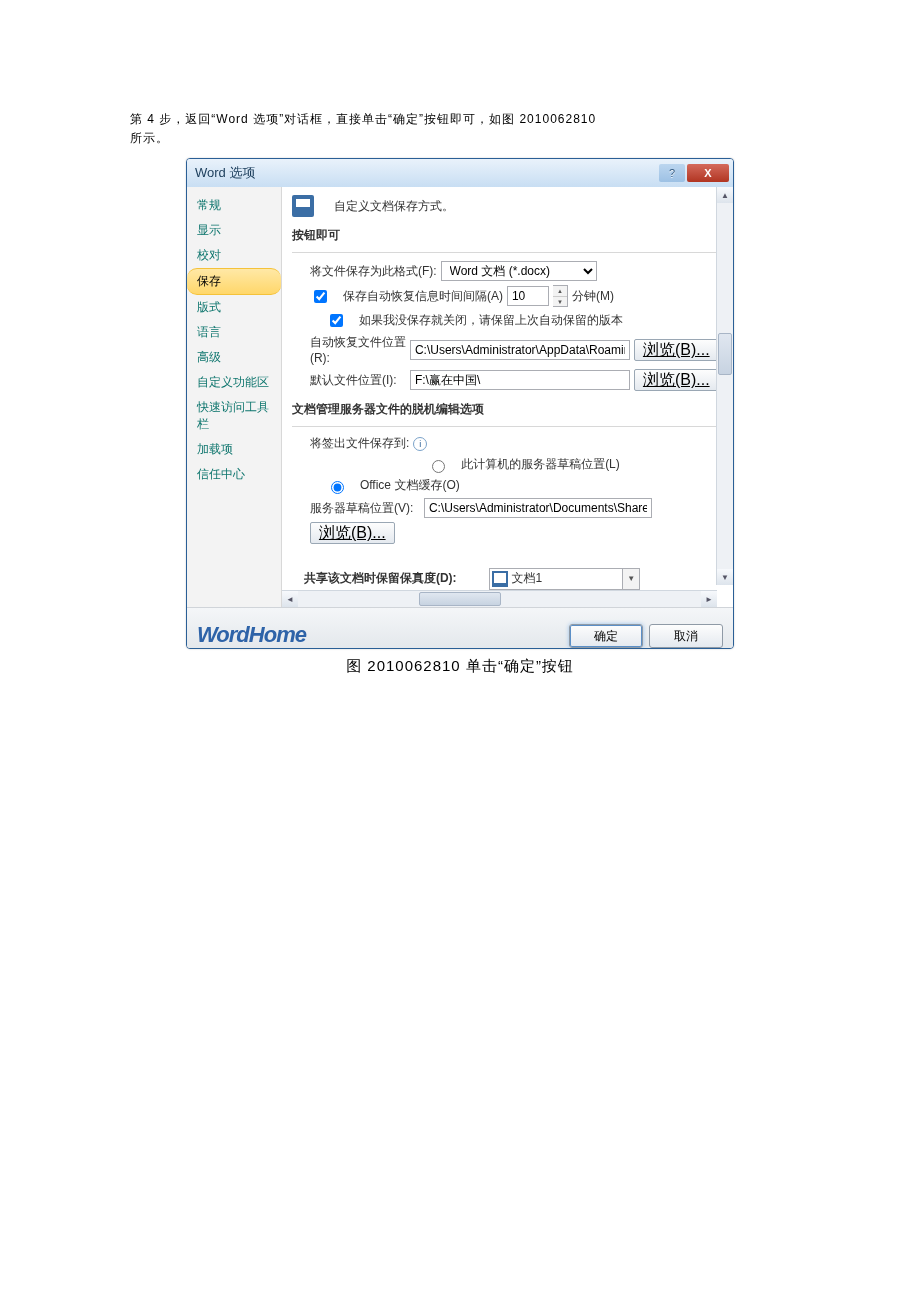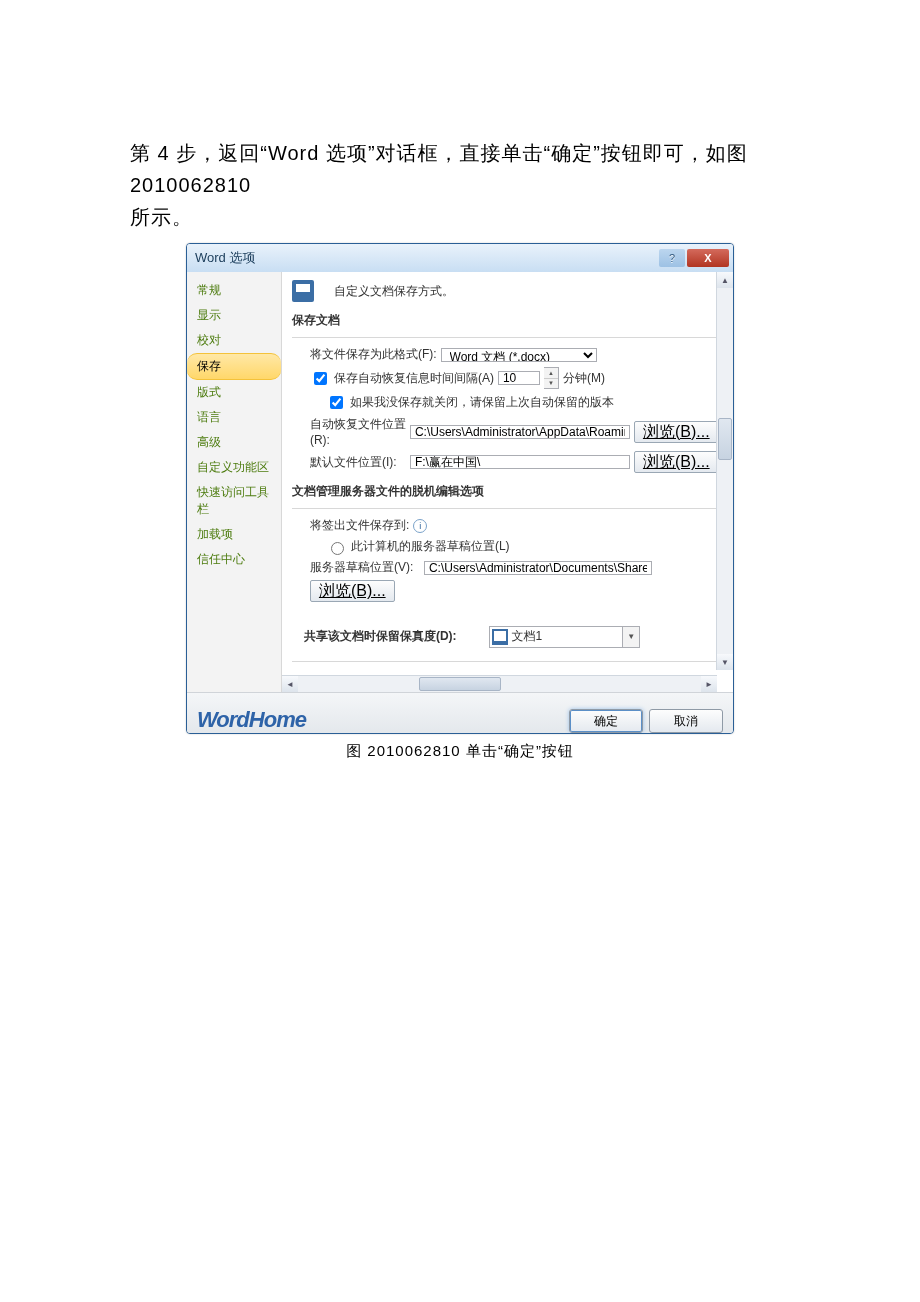--- a/index.html
+++ b/index.html
@@ -1,47 +1,47 @@
 <!DOCTYPE html>
 <html><head>
 <meta charset="utf-8">
 <style>
   html,body{margin:0;padding:0;background:#fff;font-family:"Microsoft YaHei","SimSun",Arial,sans-serif;font-size:14px;color:#000;}
   .page{width:920px;min-height:1302px;box-sizing:border-box;padding:110px 130px 0 130px;}
-  .intro{font-size:20px;line-height:1.6;letter-spacing:1px;margin-bottom:10px;margin-top:27px;}
+  .intro{font-size:12px;line-height:1.6;letter-spacing:1px;margin-bottom:10px;}
   .figure-wrap{display:flex;flex-direction:column;align-items:center;}
   .dialog{width:546px;border:1px solid #2a5f96;border-radius:4px;overflow:hidden;box-shadow:0 0 2px rgba(0,0,0,.2);font-size:12px;color:#333;background:#fff;}
   .titlebar{height:28px;background:linear-gradient(#e9f2fb,#c8def3);display:flex;align-items:center;padding:0 4px 0 8px;}
   .titlebar .title{flex:1;color:#1a3c5a;font-size:13px;}
   .tb-btn{display:inline-flex;align-items:center;justify-content:center;margin-left:2px;border-radius:2px;font-size:11px;color:#fff;}
   .help-btn{width:26px;height:18px;background:linear-gradient(#bcd6ef,#9dc1e4);color:#355c82;text-shadow:0 1px 0 #fff;}
   .close-btn{width:42px;height:18px;background:linear-gradient(#d46a5c,#b13522);color:#fff;font-weight:bold;}
   .dlg-body{display:flex;background:#fff;}
   .sidebar{width:98px;background:#f3f3f3;border-right:1px solid #d8d8d8;padding-top:6px;}
-  .side-item{padding:4px 10px;color:#4d7c0f;cursor:default;}
+  .side-item{padding:4px 10px;color:#0f766e;cursor:default;}
   .side-item.active{background:linear-gradient(#ffe8a6,#ffd76a);color:#000;border-top:1px solid #f4c23a;border-bottom:1px solid #f4c23a;border-radius:10px;}
   .content{flex:1;position:relative;}
   .scroll-area{height:398px;overflow:hidden;padding:8px 12px 0 10px;}
   .heading-row{display:flex;align-items:center;gap:20px;margin-bottom:10px;}
   .save-icon{width:22px;height:22px;background:#3b6ea5;border-radius:2px;position:relative;display:inline-block;}
   .save-icon::after{content:'';position:absolute;left:4px;top:4px;right:4px;bottom:10px;background:#fff;}
   .section-head{font-weight:bold;color:#333;margin:10px 0 8px;}
   .sep{border:none;border-top:1px solid #d8d8d8;margin:2px 0 8px;}
   .row{display:flex;align-items:center;flex-wrap:wrap;gap:4px;margin:4px 0;color:#333;}
   .indent{padding-left:18px;}
   label.for-input{white-space:nowrap;}
-  select,input[type=text]{border:1px solid #abadb3;height:14px;font-size:12px;padding:0 4px;box-sizing:border-box;background:#fff;}
+  select,input[type=text]{border:1px solid #abadb3;height:20px;font-size:12px;padding:0 4px;box-sizing:border-box;background:#fff;}
   select.format-sel{width:156px;}
   input.short{width:42px;}
   .spinner{display:inline-flex;flex-direction:column;border:1px solid #abadb3;border-left:none;height:20px;width:14px;}
   .spinner span{flex:1;display:flex;align-items:center;justify-content:center;font-size:6px;color:#555;background:#f3f3f3;}
   .spinner span:first-child{border-bottom:1px solid #ccc;}
   input.path{width:220px;}
   .browse{height:22px;padding:0 8px;border:1px solid #9aa7b4;background:linear-gradient(#fdfdfd,#e4e9ef);border-radius:2px;font-size:16px;text-decoration:underline;}
-  .rad,.chk{display:inline-flex;align-items:center;gap:4px;}
+  .rad,.chk{display:inline-flex;align-items:center;gap:13px;}
   .info-dot{display:inline-block;width:12px;height:12px;border:1px solid #7aa2c9;border-radius:50%;color:#2a5f96;font-size:9px;line-height:12px;text-align:center;}
   .doc-combo{display:inline-flex;align-items:center;border:1px solid #abadb3;height:20px;margin-left:16px;}
   .doc-combo .ic{width:16px;height:16px;margin:0 2px;background:#3b6ea5;position:relative;}
   .doc-combo .ic::after{content:'';position:absolute;inset:2px 2px 4px 2px;background:#fff;}
   .doc-combo .dc-text{padding:0 80px 0 2px;}
   .doc-combo .dd{width:16px;text-align:center;border-left:1px solid #abadb3;background:#f3f3f3;height:100%;display:flex;align-items:center;justify-content:center;font-size:8px;color:#555;}
   .vscroll{position:absolute;top:0;right:0;bottom:22px;width:16px;background:#eef1f5;border-left:1px solid #d0d7df;}
   .vscroll .arrow{height:16px;background:linear-gradient(#f7f9fc,#dde4ec);display:flex;align-items:center;justify-content:center;font-size:8px;color:#556;}
   .vscroll .track{position:absolute;top:16px;bottom:16px;left:0;right:0;}
   .vscroll .thumb{position:absolute;left:1px;right:1px;top:130px;height:40px;background:linear-gradient(#e0e7f0,#c7d3e1);border:1px solid #a8b5c6;border-radius:2px;}
@@ -90,21 +90,21 @@
           <div class="side-item">快速访问工具栏</div>
           <div class="side-item">加载项</div>
           <div class="side-item">信任中心</div>
         </div>
         <div class="content-outer">
           <div class="scroll-area content">
             <div class="heading-row">
               <span class="save-icon"></span>
               <span>自定义文档保存方式。</span>
             </div>
-            <div class="section-head">保存文档</div>
+            <div class="section-head">按钮即可</div>
             <hr class="sep">
             <div class="row indent">
               <label class="for-input"><span>将文件保存为此格式(F):</span></label>
               <select class="format-sel"><option>Word 文档 (*.docx)</option></select>
             </div>
             <div class="row indent">
               <span class="chk">
                   <input type="checkbox" checked="" style="">
                   <span>保存自动恢复信息时间间隔(A)</span>
                 </span>
@@ -134,24 +134,30 @@
               <input type="text" class="path" value="F:\赢在中国\" style="">
               <button class="browse">浏览(B)...</button>
             </div>
 
             <div class="section-head">文档管理服务器文件的脱机编辑选项</div>
             <hr class="sep">
             <div class="row indent">
               <span>将签出文件保存到:</span>
               <span class="info-dot">i</span>
             </div>
-            <div class="row indent" style="padding-left:34px;">
+            <div class="row indent" style="padding-left:34px;justify-content:center;">
               <span class="rad">
                   <input type="radio" name="co" style="">
                   <span>此计算机的服务器草稿位置(L)</span>
+                </span>
+            </div>
+            <div class="row indent" style="padding-left:34px;">
+              <span class="rad">
+                  <input type="radio" name="co" checked="" style="">
+                  <span>Office 文档缓存(O)</span>
                 </span>
             </div>
             <div class="row indent">
               <label style="width:110px;">服务器草稿位置(V):</label>
               <input type="text" class="path" style="width: 228px;" value="C:\Users\Administrator\Documents\ShareP">
               <button class="browse">浏览(B)...</button>
             </div>
 
             <div class="row" style="margin-top:14px;">
               <span class="section-head" style="margin:12px;">共享该文档时保留保真度(D):</span>

